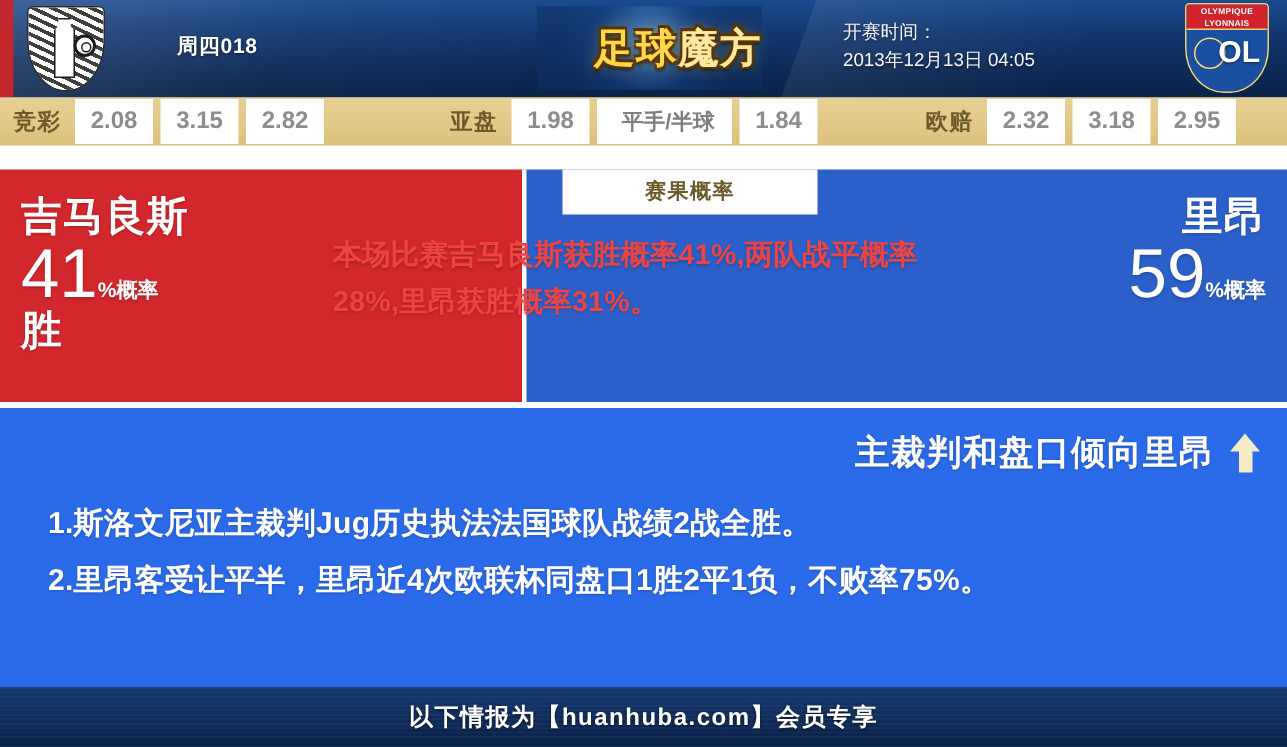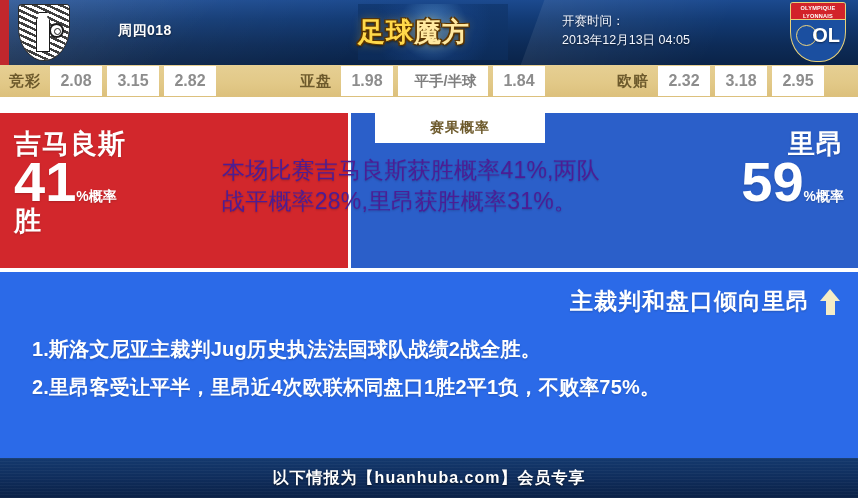--- a/index.html
+++ b/index.html
@@ -58,21 +58,21 @@
 
   .match-no {
     position:absolute; left:118px; top:22px;
     color:#ffffff; font-size:14px; font-weight:bold; letter-spacing:.5px;
     text-shadow: 0 1px 2px rgba(0,0,0,.55);
   }
 
   
   .brand {
     position:absolute; left:358px; top:4px; width:150px; height:56px;
-    display:flex; align-items:center; justify-content:flex-start;
+    display:flex; align-items:center; justify-content:flex-end;
     background:
       radial-gradient(circle at 50% 40%, rgba(120,190,255,.55) 0%, rgba(30,80,160,.25) 42%, rgba(0,0,0,0) 72%),
       linear-gradient(180deg,#123a74 0%,#0c2b58 100%);
   }
   .brand .bt {
     font-size: 27px; font-weight: bold; letter-spacing: 1px;
     color:#ffd94a;
     text-shadow:
       -1.4px -1.4px 0 #5b3500, 1.4px -1.4px 0 #5b3500,
       -1.4px  1.4px 0 #5b3500, 1.4px  1.4px 0 #5b3500,
@@ -137,37 +137,37 @@
   .prob .left {
     position:absolute; left:0; top:0; width:350px; height:155px; background:#d2272c;
   }
   .prob .right {
     position:absolute; left:350px; top:0; width:508px; height:155px; background:#2b5fc9;
   }
   .split { position:absolute; left:348px; top:0; width:3px; height:155px; background:#ffffff; }
 
   .team-block { position:absolute; color:#ffffff; text-shadow:0 1px 2px rgba(0,0,0,.18); }
   .team-block .tname { font-size:27px; font-weight:bold; line-height:30px; letter-spacing:1px; }
-  .team-block .num { font-size:56px; font-weight:bold; line-height:46px; }
+  .team-block .num { font-size:46px; font-weight:normal; line-height:46px; }
   .team-block .pct { font-size:14px; font-weight:bold; }
   .team-block .res { font-size:27px; font-weight:bold; line-height:30px; letter-spacing:1px; }
 
   .home-block { left:14px; top:16px; text-align:left; }
   .away-block { right:14px; top:16px; text-align:right; }
   .numline { display:flex; align-items:baseline; }
   .away-block .numline { justify-content:flex-end; }
 
   .tab {
     position:absolute; left:375px; top:0px; width:170px; height:30px;
     background:#ffffff; display:flex; align-items:center; justify-content:center;
     color:#6d5a2c; font-size:14px; font-weight:bold; letter-spacing:1px;
   }
   .centre-text {
     position:absolute; left:222px; top:42px; width:400px;
-    color:#4c1d95; font-size:23px; font-weight:normal; line-height:31px;
+    color:#ef4444; font-size:19px; font-weight:bold; line-height:31px;
     letter-spacing:.2px; text-shadow:0 1px 2px rgba(0,0,0,.2);
   }
 
   
   .analysis {
     position:absolute; left:0; top:272px; width:858px; height:198px;
     background:#2b6ae8;
   }
   .tendency {
     position:absolute; right:18px; top:14px;

